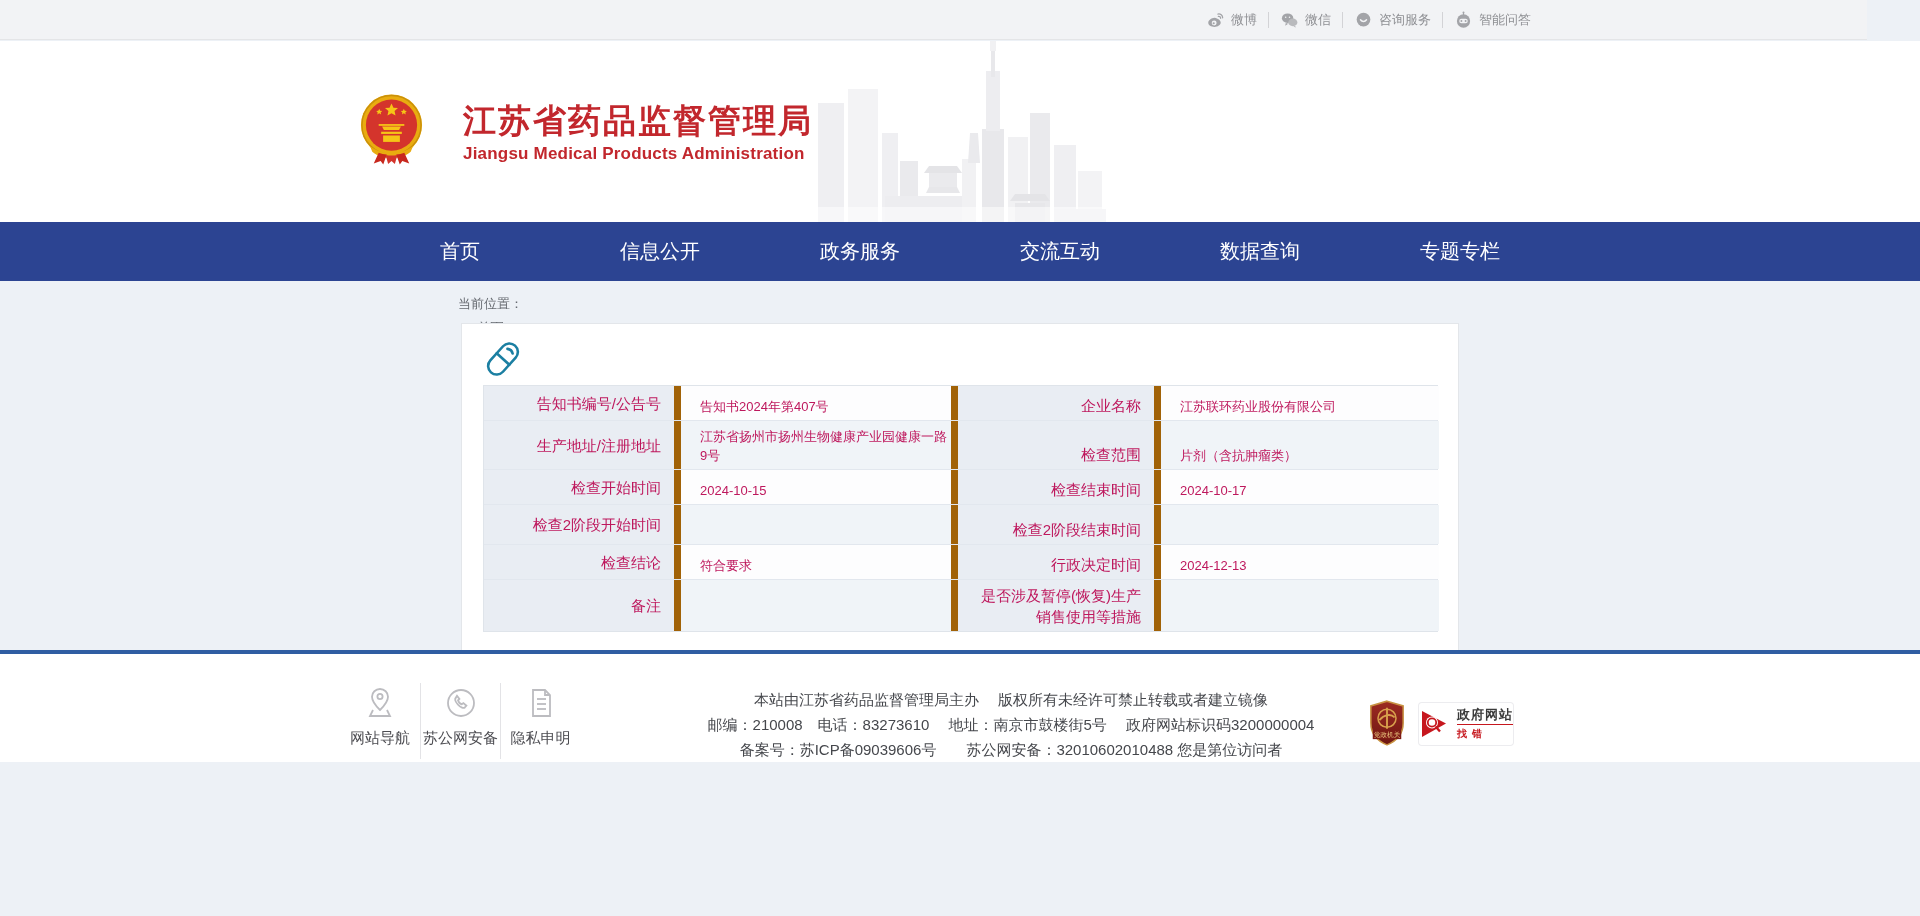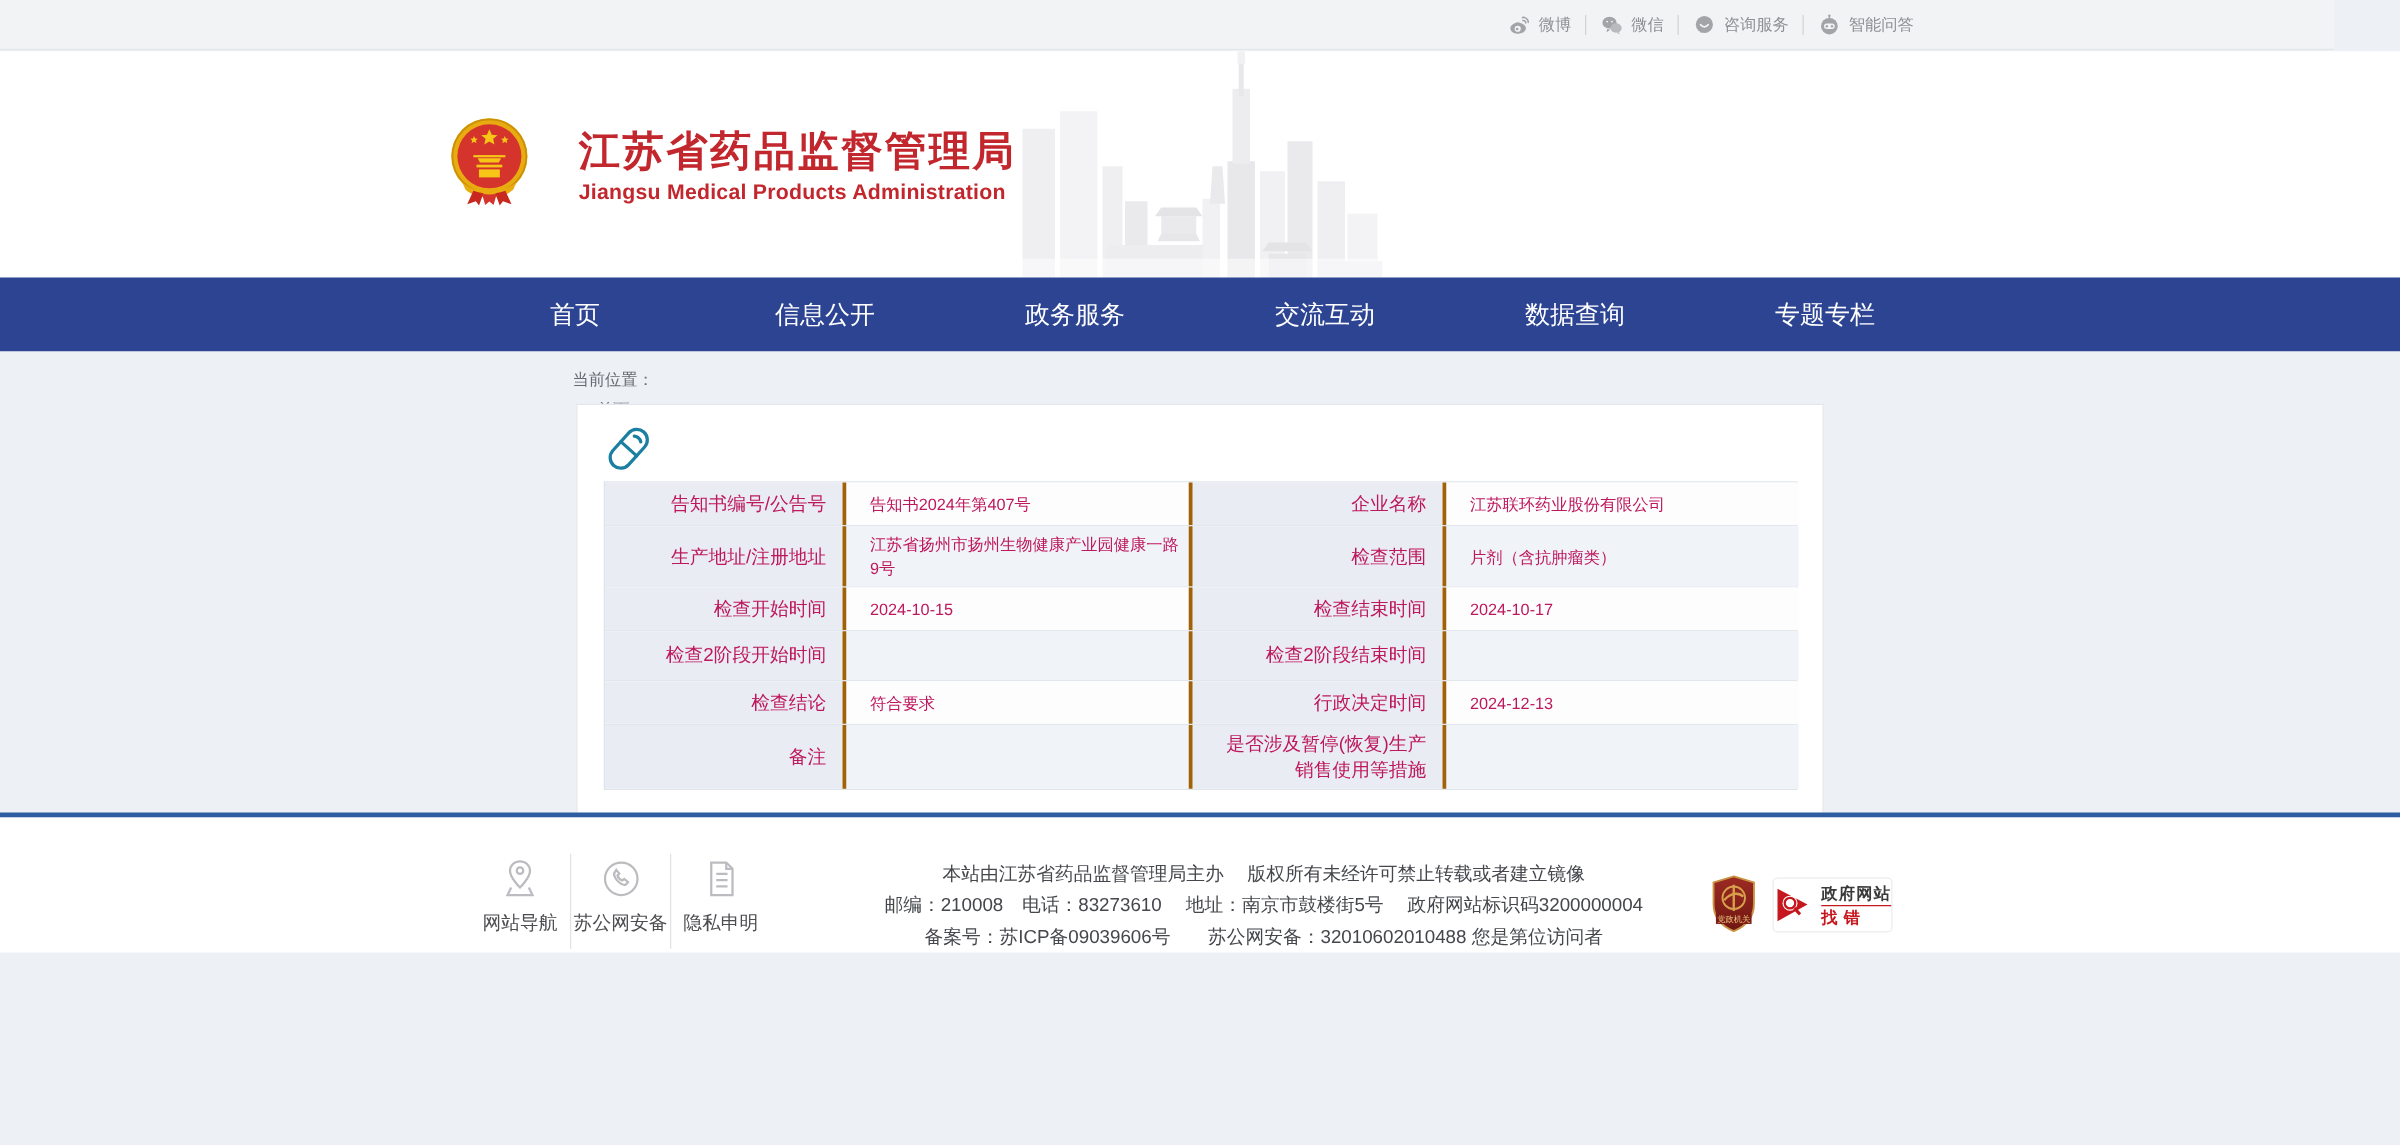--- a/index.html
+++ b/index.html
@@ -35,39 +35,39 @@
   .card { left:461px; top:323px; width:998px; height:327px; background:#ffffff; border:1px solid #e3e6ea; border-bottom:none; }
   .pill { position:absolute; left:24px; top:14px; width:34px; height:42px; }
   .rtable { position:absolute; left:21px; top:61px; width:955px; border:1px solid #dfe4ea; }
   .trow { display:grid; grid-template-columns:190px 277px 203px 285px; }
   .trow + .trow { border-top:1px solid #e2e7ee; }
   .cell { display:flex; align-items:center; color:#be185d; }
   .tl { background:#e9edf3; justify-content:flex-end; text-align:right; padding:4px 13px 4px 8px; font-size:15px; line-height:21px; }
   .tl span { display:inline-block; max-width:174px; }
   .tv { background:#fdfdfe; padding:4px 2px 4px 19px; font-size:13px; line-height:19px; }
   .trow.even .tv { background:#f0f4f8; }
-  .cell.b { border-left:3px solid #a16207; }
+  .cell.b { border-left:7px solid #a16207;align-items:flex-end; }
   .r1 { height:34px; } .r2 { height:49px; } .r3 { height:35px; } .r4 { height:40px; } .r5 { height:35px; } .r6 { height:52px; }
 
   
   .sepline { left:0; top:650px; width:1920px; height:4px; background:#2f5da2; }
   .footer { left:0; top:654px; width:1920px; height:108px; background:#ffffff; }
-  .f-links { position:absolute; left:376px; top:29px; display:flex; }
+  .f-links { position:absolute; left:340px; top:29px; display:flex; }
   .f-link { width:80px; height:76px; display:flex; flex-direction:column; align-items:center; justify-content:flex-start; cursor:pointer; }
   .f-link + .f-link { border-left:1px solid #e3e3e6; }
   .f-link .fic { width:36px; height:36px; margin-top:2px; }
   .f-link .flb { font-size:15px; color:#4d4d52; margin-top:8px; white-space:nowrap; }
   .f-text { position:absolute; left:705px; top:33px; width:612px; text-align:center; font-size:15px; color:#45474c; }
   .f-text div { line-height:25px; white-space:nowrap; }
   .f-badges { position:absolute; left:1368px; top:46px; display:flex; align-items:flex-start; }
   .badge-shield { width:38px; height:46px; }
   .badge-find { margin-left:13px; margin-top:3px; width:94px; height:42px; background:#ffffff; border-radius:3px; box-shadow:0 0 0 1px #ececef; display:flex; align-items:center; }
   .bf-txt { display:flex; flex-direction:column; margin-left:4px; }
   .bf-top { font-size:13px; font-weight:bold; color:#3a3a3a; letter-spacing:1px; line-height:15px; }
-  .bf-bot { font-size:13px; font-weight:bold; color:#c6171e; letter-spacing:5px; line-height:15px; border-top:1px solid #c6171e; margin-top:2px; padding-top:1px; }
+  .bf-bot { font-size:10px; font-weight:bold; color:#c6171e; letter-spacing:5px; line-height:15px; border-top:1px solid #c6171e; margin-top:2px; padding-top:1px; }
 </style>
 </head>
 <body>
 
 <div class="abs topbar">
   <div class="tb-group">
     <div class="tb-item">
       <span class="ic">
         <svg viewBox="0 0 20 20" width="19" height="19">
             <path d="M9 7.2c-3.6.4-6.6 2.7-6.6 5.2 0 2.6 3 4.4 6.5 4.4s6.6-2 6.6-4.6c0-2.3-2.9-4.3-6.5-5z" fill="#a3a4a8"></path>

